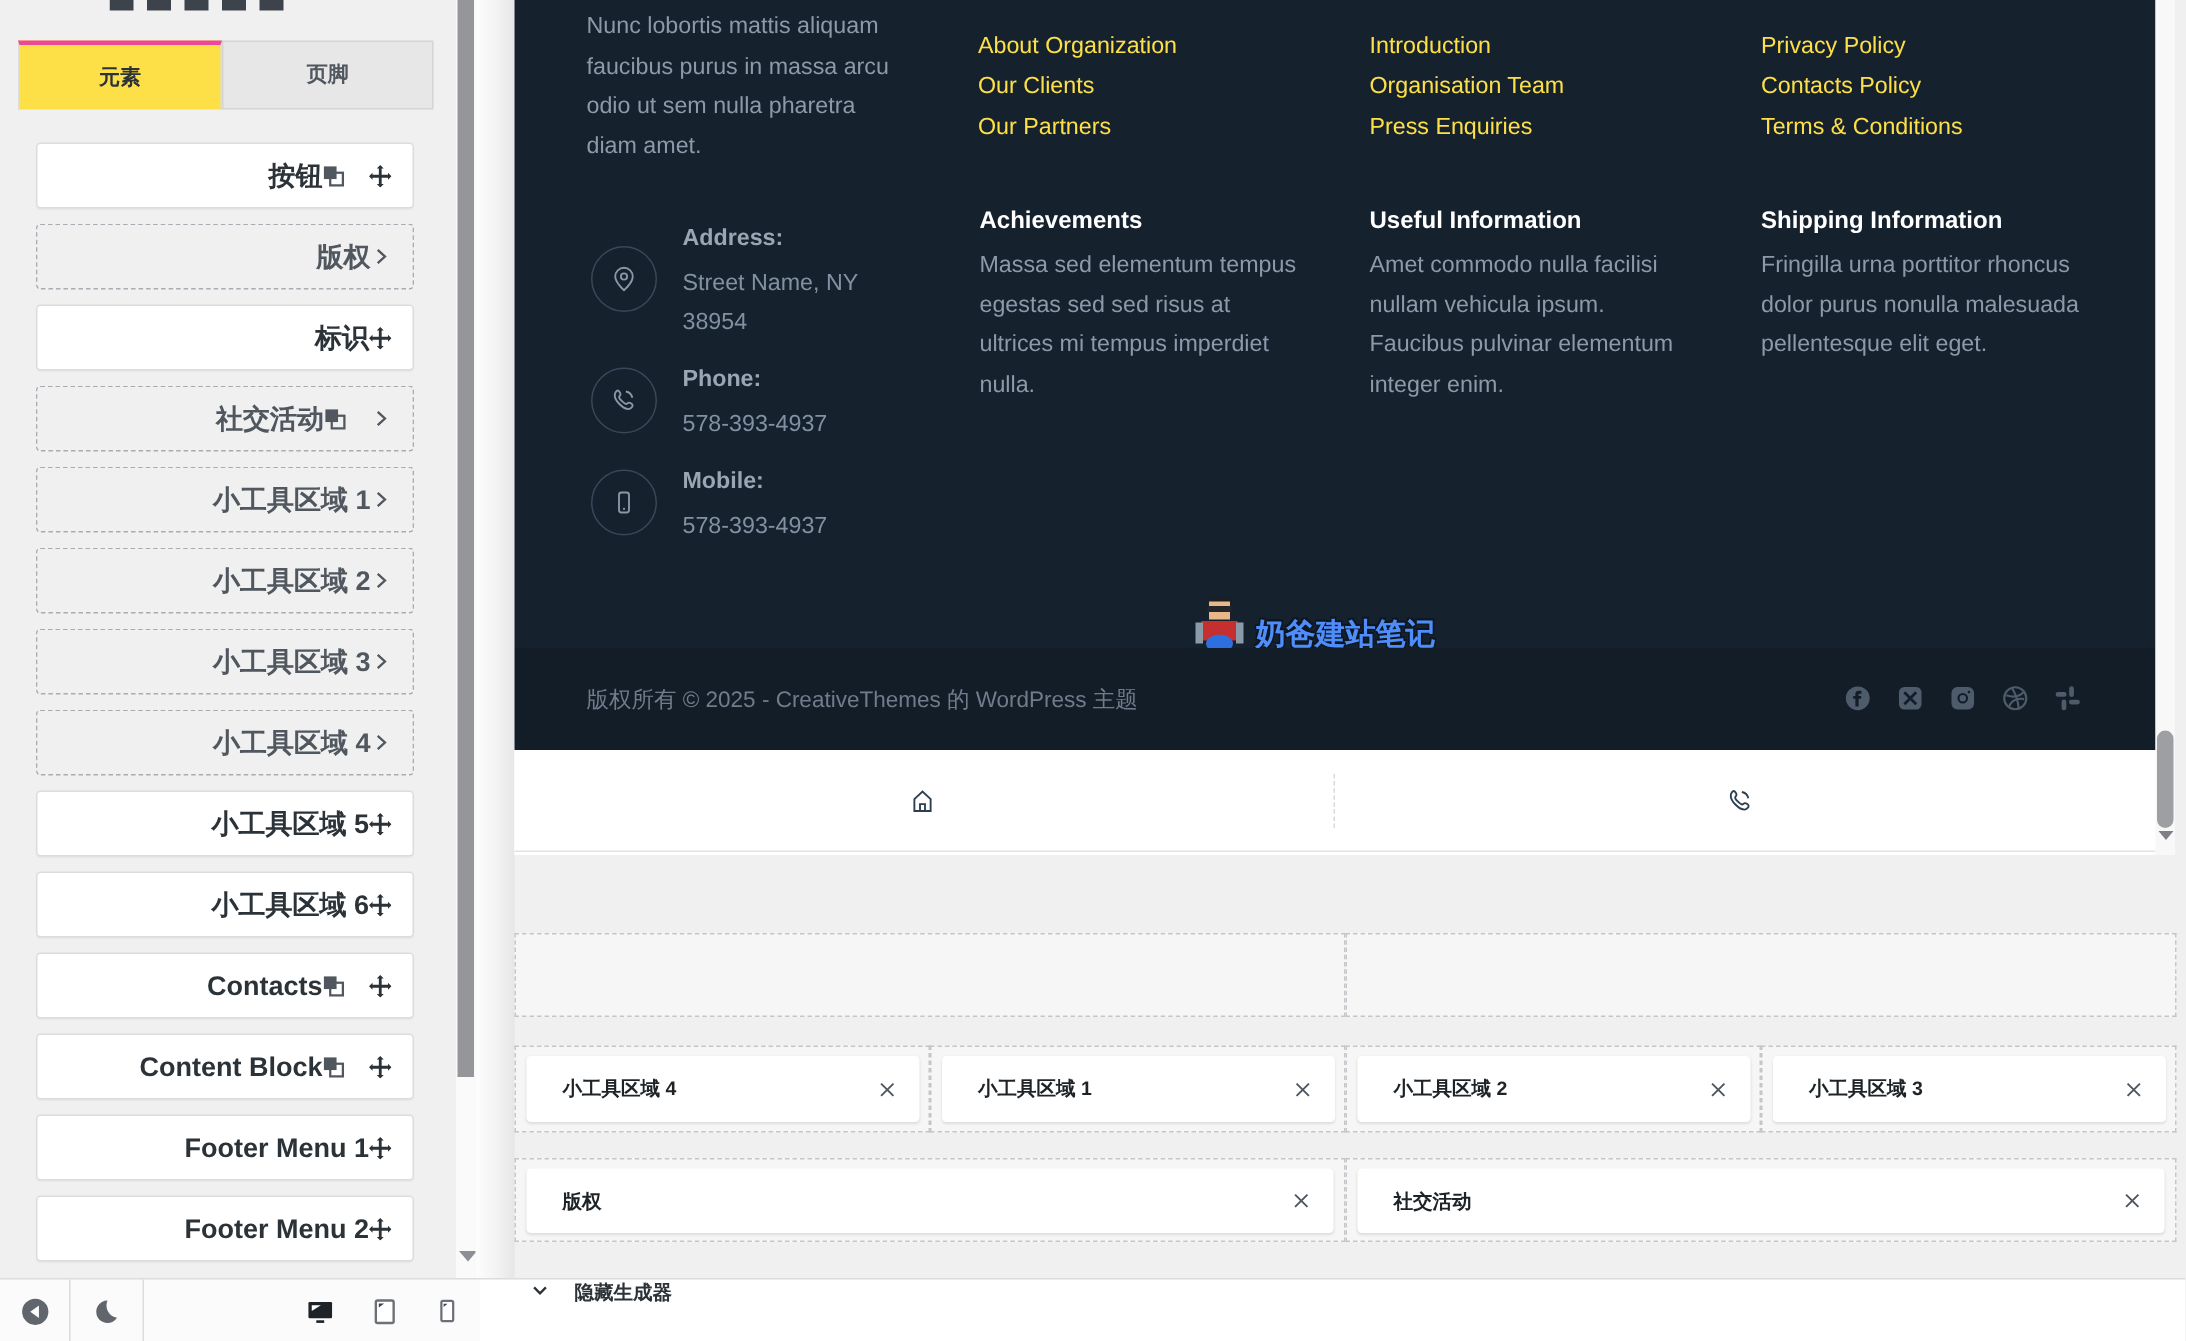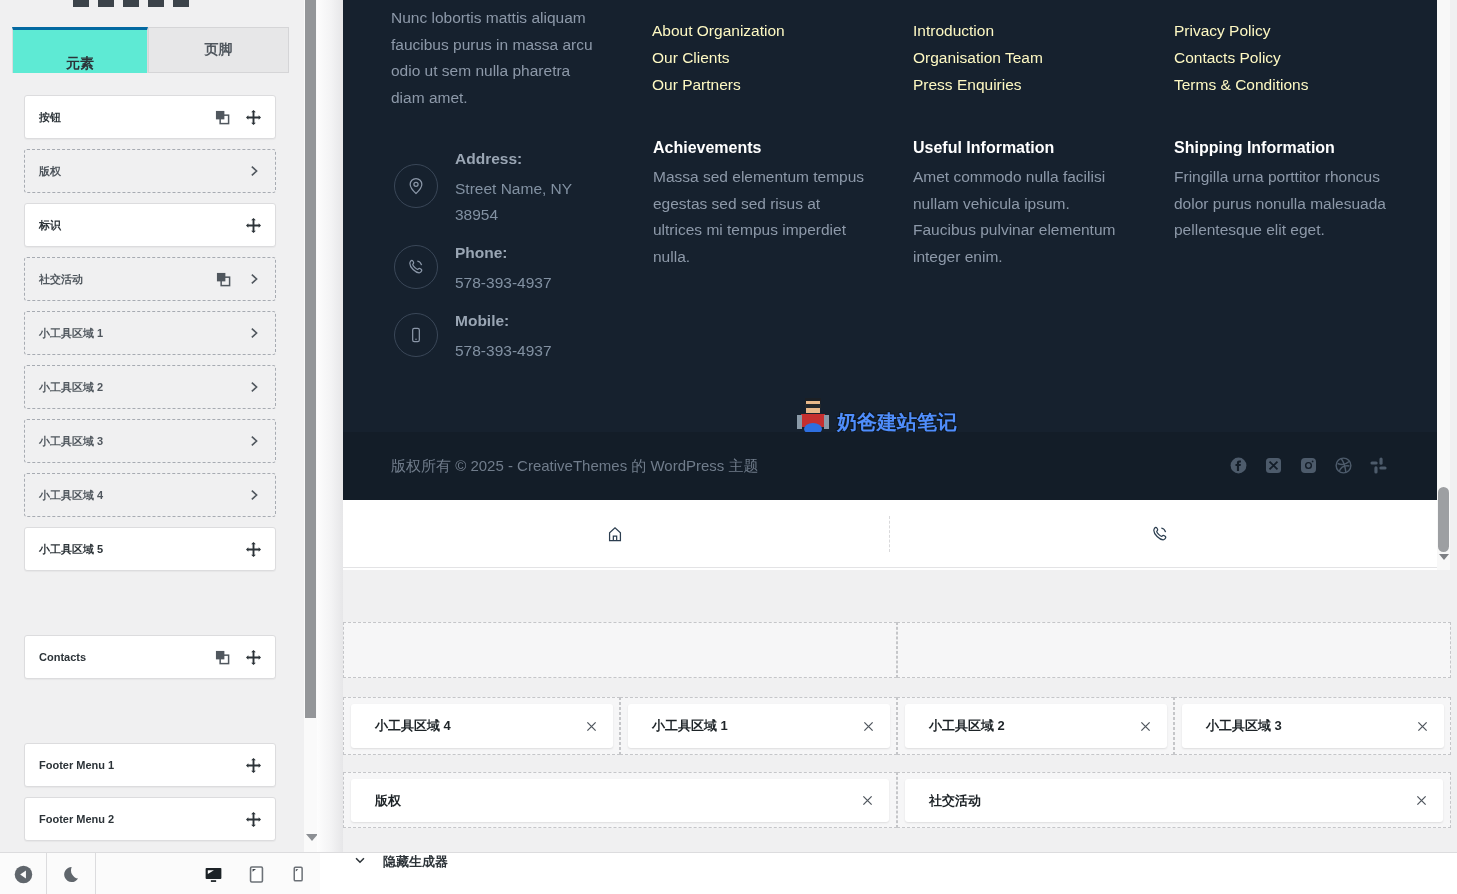--- a/index.html
+++ b/index.html
@@ -6,43 +6,43 @@
   body{font-family:"Liberation Sans",sans-serif;background:#f0f0f1;}
   .stage{position:relative;width:1457px;height:894px;overflow:hidden;background:#f0f0f1;}
   .abs{position:absolute;}
 
   
   .sidebar{left:0;top:0;width:320px;height:852px;background:#f0f0f1;}
   .title-clip{left:73px;top:0;width:200px;height:7px;overflow:hidden;display:flex;gap:9px;}
   .title-clip i{display:block;width:16px;height:14px;background:#3c434a;}
   .tab{box-sizing:border-box;height:46px;top:27px;display:flex;align-items:center;justify-content:center;
        font-size:14px;font-weight:700;color:#2c3338;cursor:pointer;}
-  .tab.active{left:12px;width:136px;background:#5eead4;border:1px solid #dcdcde;border-bottom:none;border-top:3px solid #0369a1;align-items:flex-end;}
+  .tab.active{left:12px;width:136px;background:#fde047;border:1px solid #dcdcde;border-bottom:none;border-top:3px solid #ec4899;}
   .tab.inactive{left:148px;width:141px;background:#e7e7e8;border:1px solid #d5d5d7;color:#50575e;}
   .sb-item{left:24px;width:252px;height:44px;background:#fff;border:1px solid #dcdcde;border-radius:3px;
            box-sizing:border-box;display:flex;align-items:center;padding:0 14px;box-shadow:0 1px 1px rgba(0,0,0,.04);cursor:pointer;}
   .sb-item.dashed{background:transparent;border:1px dashed #a7abb2;box-shadow:none;}
-  .sb-item .lbl{flex:1;font-size:11px;font-weight:700;color:#2c3338;}
+  .sb-item .lbl{flex:1;font-size:18px;font-weight:700;color:#2c3338;text-align:right;}
   .sb-item.dashed .lbl{color:#50575e;}
   .sb-item .ic{display:flex;align-items:center;gap:16px;}
   .sb-scroll-track{left:304px;top:0;width:13px;height:852px;background:#fafafa;}
   .sb-scroll-thumb{left:305px;top:0;width:11px;height:718px;background:#949699;}
   .arrow-down{width:0;height:0;border-left:6px solid transparent;border-right:6px solid transparent;border-top:7px solid #8c8f94;}
   .gap-strip{left:317px;top:0;width:26px;height:852px;background:linear-gradient(90deg,#fdfdfd 0%,#f3f3f4 55%,#e6e6e8 100%);}
 
   
   .preview{left:343px;top:0;width:1107px;height:570px;background:#fff;}
   .f-main{left:0;top:0;width:1094px;height:432px;background:#16212e;}
   .f-bottom{left:0;top:432px;width:1094px;height:68px;background:#131d28;}
   .f-strip{left:0;top:500px;width:1094px;height:68px;background:#ffffff;border-bottom:1px solid #e3e3e5;box-sizing:border-box;}
   .pv-scroll-track{left:1094px;top:0;width:13px;height:570px;background:#f8f8f8;}
   .pv-scroll-thumb{left:1095px;top:487px;width:11px;height:65px;background:#9d9fa2;border-radius:6px;}
   .f-text{color:#8d99a9;font-size:15.5px;line-height:26.5px;}
   .f-menu{list-style:none;margin:0;padding:0;}
-  .f-menu li{color:#fef9c3;font-size:15.5px;line-height:27px;cursor:pointer;}
+  .f-menu li{color:#fde047;font-size:15.5px;line-height:27px;cursor:pointer;}
   .f-h{color:#ffffff;font-size:16px;font-weight:700;text-align:right;}
   .c-circle{width:44px;height:44px;border:1.5px solid #3a4758;border-radius:50%;box-sizing:border-box;
             display:flex;align-items:center;justify-content:center;}
   .c-label{color:#9aa6b4;font-size:15.5px;font-weight:700;}
   .c-val{color:#8291a2;font-size:15.5px;line-height:26px;}
   .copyright{color:#707c8b;font-size:15px;}
   .soc{width:19px;height:19px;cursor:pointer;}
   .wm-text{color:#4f8dfb;font-size:20px;font-weight:700;
            text-shadow:-1px -1px 0 #0d1722,1px -1px 0 #0d1722,-1px 1px 0 #0d1722,1px 1px 0 #0d1722;}
   .strip-divider{border-left:1px dashed #d9d9db;width:0;height:36px;}
@@ -164,34 +164,54 @@
 
     <div class="abs sb-item" style="top:527px">
       <span class="lbl">小工具区域 5</span>
       <span class="ic">
           <svg width="15" height="15" viewBox="0 0 16 16">
             <path fill="#2c3338" d="M8 0 L10.5 2.5 H9 V7 H13.5 V5.5 L16 8 L13.5 10.5 V9 H9 V13.5 H10.5 L8 16 L5.5 13.5 H7 V9 H2.5 V10.5 L0 8 L2.5 5.5 V7 H7 V2.5 H5.5 Z"></path>
           </svg>
         </span>
     </div>
 
+    <div class="abs sb-item" style="top:581px">
+      <span class="lbl">小工具区域 6</span>
+      <span class="ic">
+          <svg width="15" height="15" viewBox="0 0 16 16">
+            <path fill="#2c3338" d="M8 0 L10.5 2.5 H9 V7 H13.5 V5.5 L16 8 L13.5 10.5 V9 H9 V13.5 H10.5 L8 16 L5.5 13.5 H7 V9 H2.5 V10.5 L0 8 L2.5 5.5 V7 H7 V2.5 H5.5 Z"></path>
+          </svg>
+        </span>
+    </div>
 
     <div class="abs sb-item" style="top:635px">
       <span class="lbl">Contacts</span>
       <span class="ic">
           <svg width="15" height="15" viewBox="0 0 16 16">
             <rect x="5.5" y="5.5" width="9" height="9" fill="none" stroke="#50575e" stroke-width="1.6"></rect>
             <rect x="1" y="1" width="9" height="9" fill="#50575e"></rect>
           </svg>
           <svg width="15" height="15" viewBox="0 0 16 16">
             <path fill="#2c3338" d="M8 0 L10.5 2.5 H9 V7 H13.5 V5.5 L16 8 L13.5 10.5 V9 H9 V13.5 H10.5 L8 16 L5.5 13.5 H7 V9 H2.5 V10.5 L0 8 L2.5 5.5 V7 H7 V2.5 H5.5 Z"></path>
           </svg>
         </span>
     </div>
 
+    <div class="abs sb-item" style="top:689px">
+      <span class="lbl">Content Block</span>
+      <span class="ic">
+          <svg width="15" height="15" viewBox="0 0 16 16">
+            <rect x="5.5" y="5.5" width="9" height="9" fill="none" stroke="#50575e" stroke-width="1.6"></rect>
+            <rect x="1" y="1" width="9" height="9" fill="#50575e"></rect>
+          </svg>
+          <svg width="15" height="15" viewBox="0 0 16 16">
+            <path fill="#2c3338" d="M8 0 L10.5 2.5 H9 V7 H13.5 V5.5 L16 8 L13.5 10.5 V9 H9 V13.5 H10.5 L8 16 L5.5 13.5 H7 V9 H2.5 V10.5 L0 8 L2.5 5.5 V7 H7 V2.5 H5.5 Z"></path>
+          </svg>
+        </span>
+    </div>
 
     <div class="abs sb-item" style="top:743px">
       <span class="lbl">Footer Menu 1</span>
       <span class="ic">
           <svg width="15" height="15" viewBox="0 0 16 16">
             <path fill="#2c3338" d="M8 0 L10.5 2.5 H9 V7 H13.5 V5.5 L16 8 L13.5 10.5 V9 H9 V13.5 H10.5 L8 16 L5.5 13.5 H7 V9 H2.5 V10.5 L0 8 L2.5 5.5 V7 H7 V2.5 H5.5 Z"></path>
           </svg>
         </span>
     </div>
 

